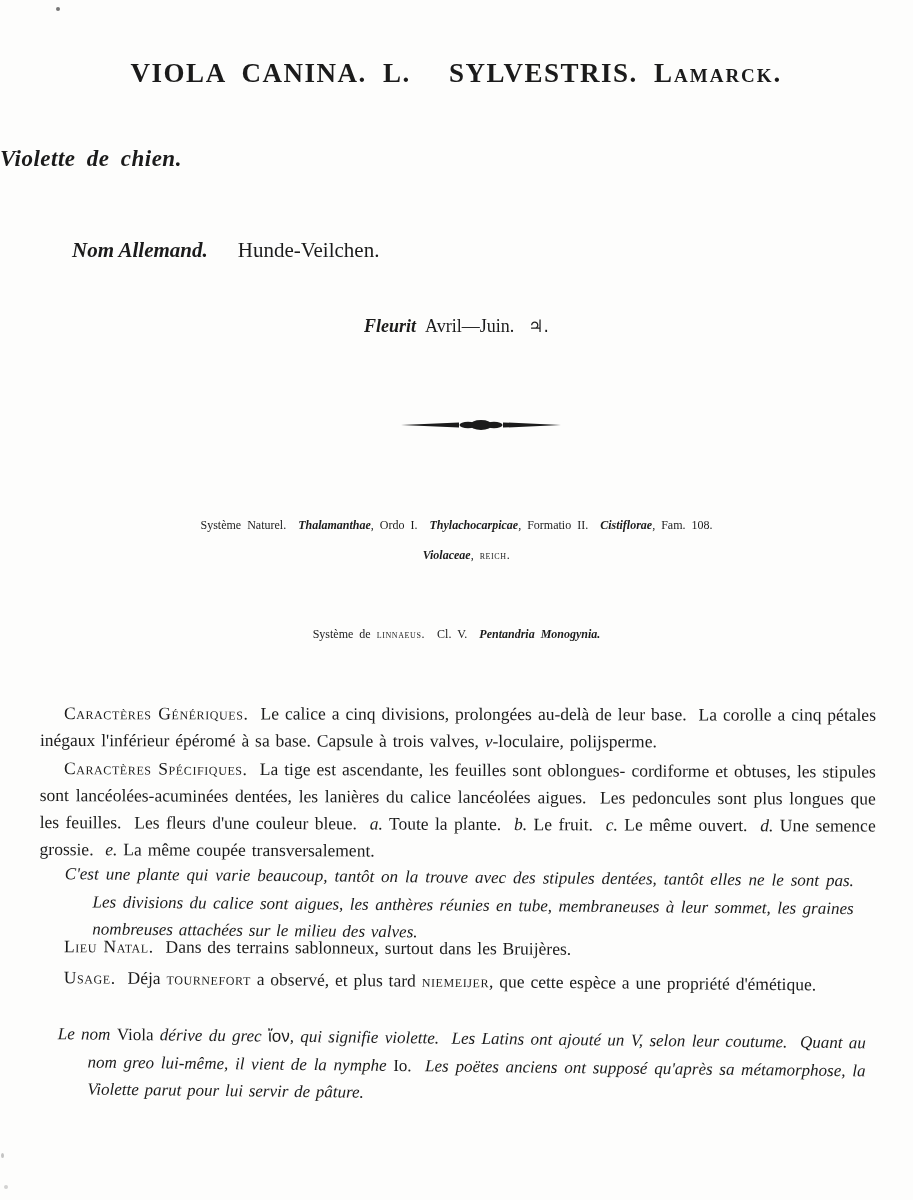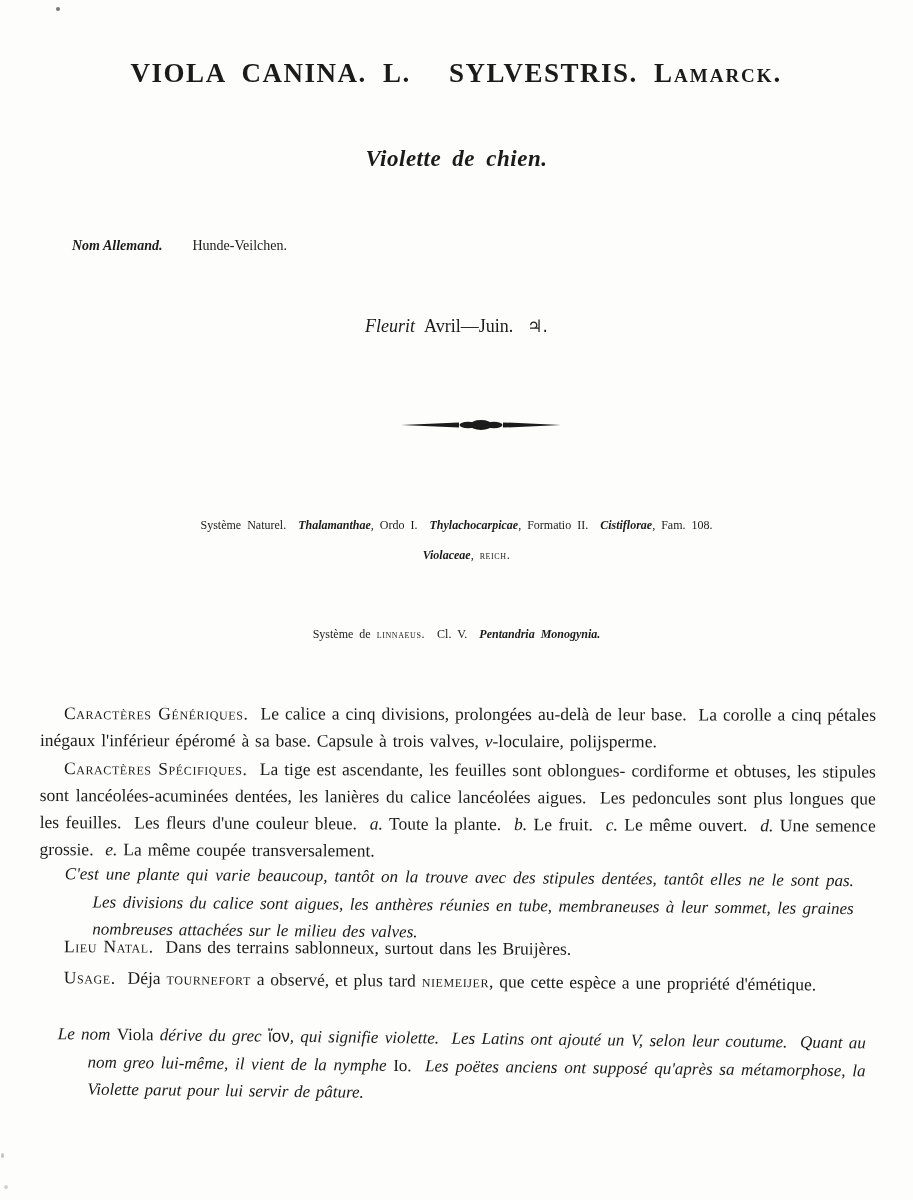--- a/index.html
+++ b/index.html
@@ -20,30 +20,30 @@
     text-align:center;
     font-weight:bold; font-size:27px;
     letter-spacing:1.5px; word-spacing:8px;
     white-space:nowrap;
   }
   .title .t-syn { margin-left:22px; }
   .title .t-author { margin-left:0; font-variant:small-caps; letter-spacing:2px; }
 
   .subtitle {
     top:146px; left:0; width:100%;
-    text-align:center;
+    text-align:left;
     font-style:italic; font-weight:bold;
     font-size:23px; letter-spacing:0.5px; word-spacing:5px;
   }
 
-  .german { top:238px; left:72px; font-size:14px; }
+  .german { top:238px; left:72px; font-size:21px; }
   .german .label { font-weight:bold; font-style:italic; margin-right:30px; }
 
   .flowering { top:316px; left:0; width:100%; text-align:center; font-size:18px; }
-  .flowering .label { font-weight:normal; font-style:italic; margin-right:9px; }
+  .flowering .label { font-weight:bold; font-style:italic; margin-right:9px; }
   .flowering .value { word-spacing:2px; }
   .flowering .symbol { font-family:"DejaVu Sans", sans-serif; margin-left:14px; font-size:17px; }
 
   .divider { top:418px; left:0; width:100%; display:flex; justify-content:center; }
   .divider svg { margin-left:48px; }
   .divider polygon, .divider ellipse { fill:var(--ink,#1b1b1b); }
 
   .sysline { left:0; width:100%; text-align:center; font-size:12px; word-spacing:3px; white-space:pre-wrap; }
   .sysnat1 { top:518px; }
   .sysnat2 { top:548px;padding-left:20px; }

